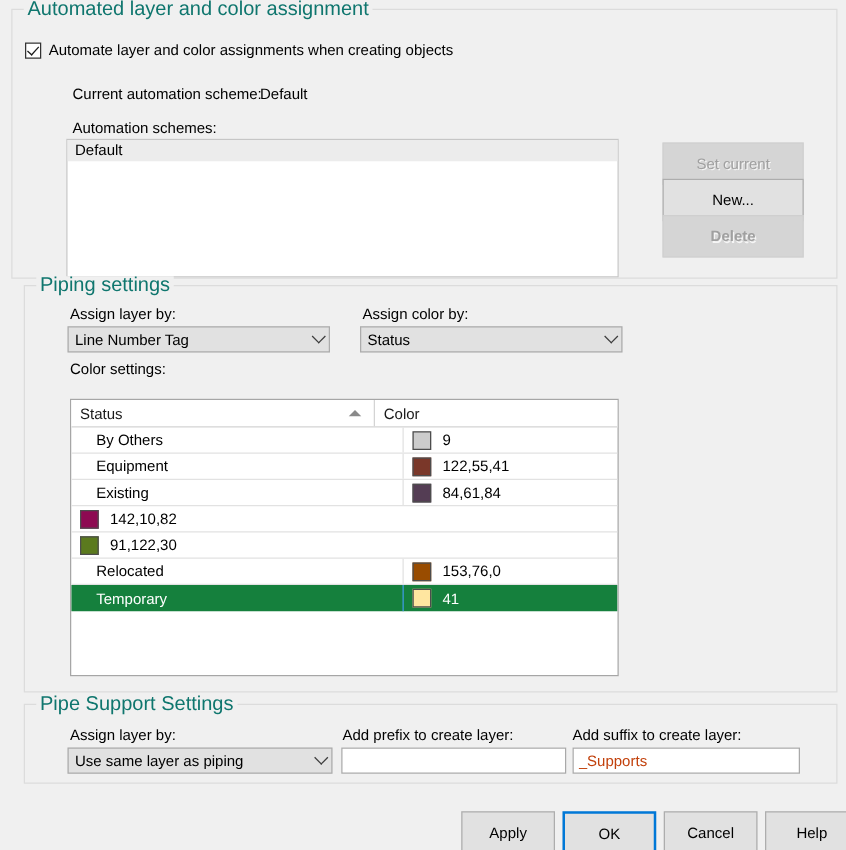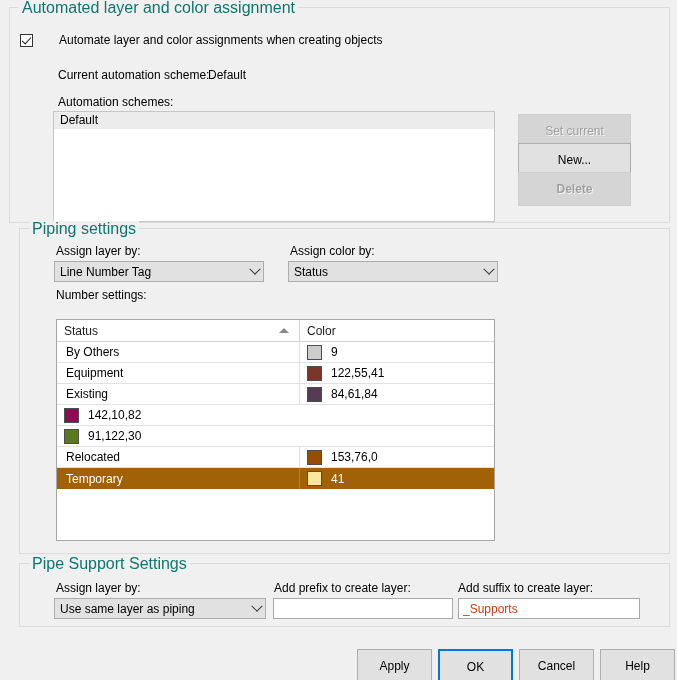--- a/index.html
+++ b/index.html
@@ -33,21 +33,20 @@
     color: #0f766e;
     white-space: nowrap;
     line-height: 14px;
   }
 
   
   .chk-row {
     position: absolute;
     display: flex;
     align-items: center;
-    gap: 20px;
   }
   .chk-box {
     width: 13px;
     height: 13px;
     border: 1px solid #333333;
     background: #ffffff;
     box-sizing: border-box;
     position: relative;
     flex: 0 0 auto;
   }
@@ -103,20 +102,21 @@
     font-size: 12px;
     color: #000000;
     text-align: center;
     cursor: default;
     padding: 16px;
     line-height: normal;
     display: flex;
     align-items: center;
     justify-content: center;
     white-space: nowrap;
+    margin-left: 12px;
   }
   .btn.disabled {
     background: #d5d5d5;
     border-color: #cfcfcf;
     color: #a0a0a0;
     text-shadow: 1px 1px 0 #f6f6f6;
   }
   .btn.default {
     border: 2px solid #0078d7;
     background: #e1e1e1;
@@ -209,46 +209,46 @@
     border-bottom: 5px solid #8a8a8a;
   }
   .grid-row {
     display: flex;
     height: 21px;
     border-bottom: 1px solid #e2e2e2;
     box-sizing: border-box;
   }
   .grid-row:last-child { border-bottom: none; }
   .grid-row .gr-status {
-    width: 243px;
+    width: 266px;
     box-sizing: border-box;
     border-right: 1px solid #e2e2e2;
     display: flex;
     align-items: center;
-    padding-left: 9px;
+    padding-left: 20px;
     font-size: 12px;
     white-space: nowrap;
   }
   .grid-row .gr-color {
     flex: 1 1 auto;
     display: flex;
     align-items: center;
     padding-left: 7px;
     font-size: 12px;
   }
   .swatch {
     width: 15px;
     height: 15px;
     border: 1px solid #4d4d4d;
     box-sizing: border-box;
     flex: 0 0 auto;
     margin-right: 9px;
   }
   .grid-row.selected {
-    background: #a16207;
+    background: #15803d;
     color: #ffffff;
   }
   .grid-row.selected .gr-status {
     border-right-color: #3f9ae3;
     color: #ffffff;
   }
   .grid-row.selected .gr-color { color: #ffffff; }
 </style>
 </head>
 <body>
@@ -288,21 +288,21 @@
 </div>
 
 <span class="lbl" style="left:290px; top:244px;">Assign color by:</span>
 <div class="combo" style="left:288px; width:210px; top:261px; height:21px;">
   <span class="combo-text">Status</span>
   <span class="combo-arrow">
     <span class="chev"></span>
   </span>
 </div>
 
-<span class="lbl" style="left:56px; top:288px;">Number settings:</span>
+<span class="lbl" style="left:56px; top:288px;">Color settings:</span>
 
 <div class="grid" style="left:56px; top:319px; width:439px; height:222px;">
   <div class="grid-header">
     <div class="gh-cell col-status">
       <span>Status</span>
       <span class="sort-arrow"></span>
     </div>
     <div class="gh-cell col-color">
       <span>Color</span>
     </div>

